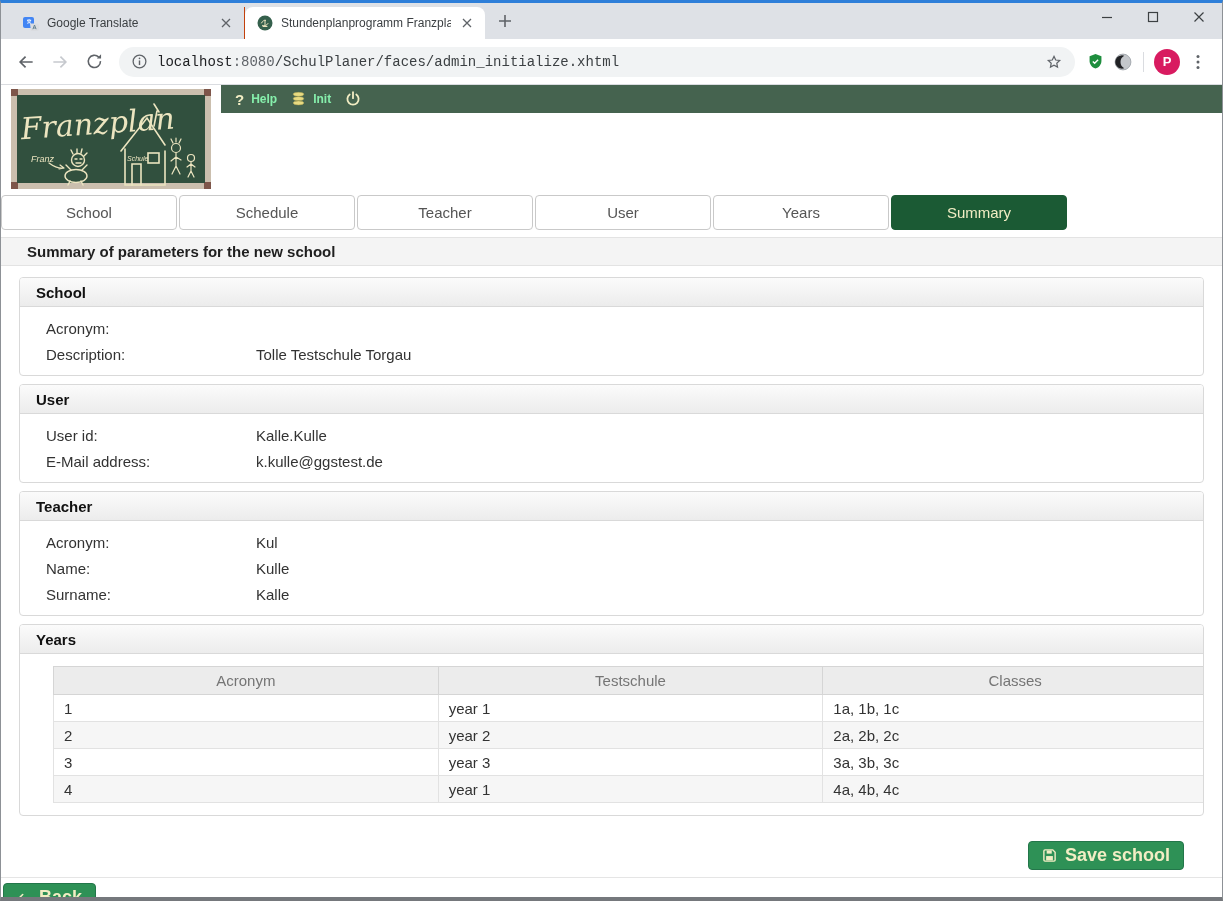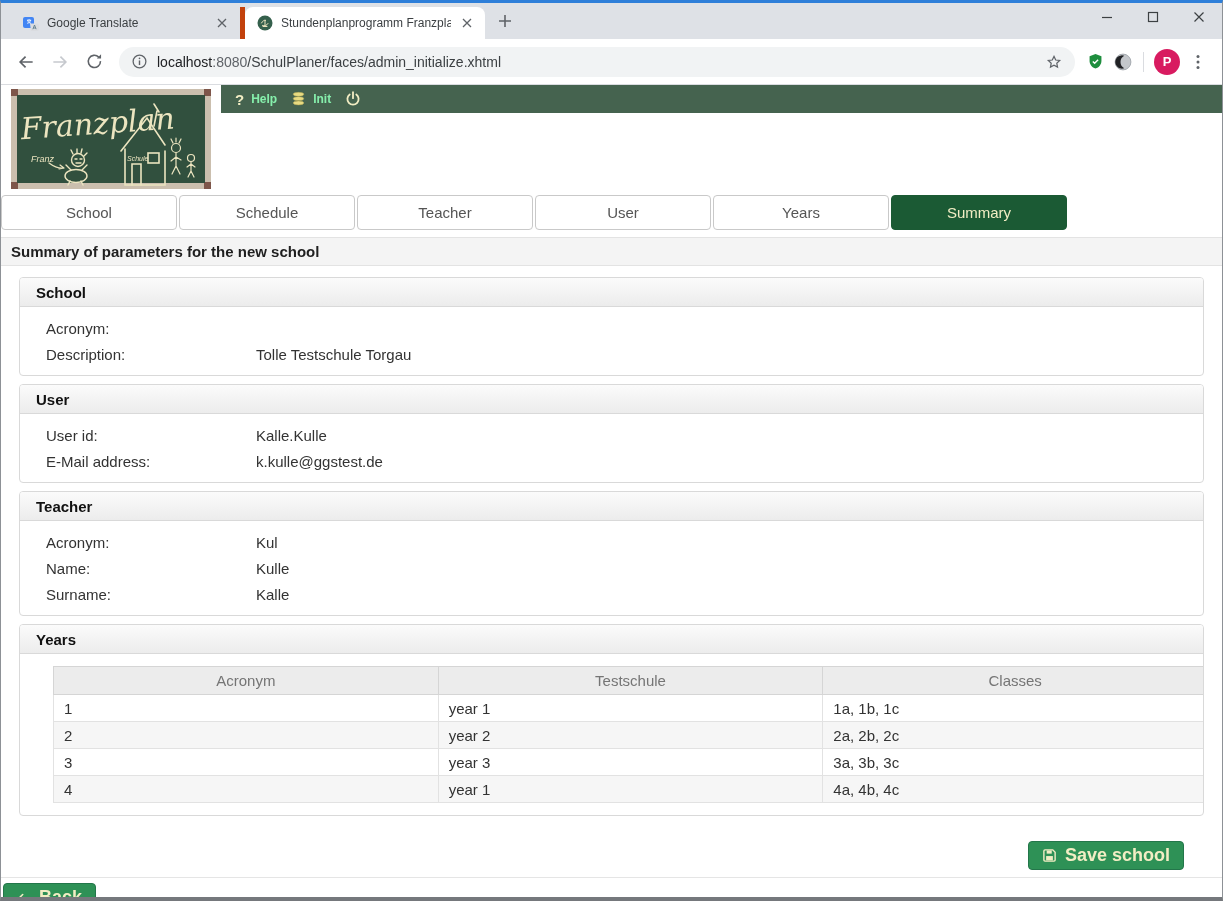--- a/index.html
+++ b/index.html
@@ -6,33 +6,33 @@
   html,body { margin:0; padding:0; width:1223px; height:901px; }
   body { font-family:"Liberation Sans", sans-serif; background:#fff; }
 
   .window { width:1223px; height:901px; display:flex; flex-direction:column; overflow:hidden;
             border-top:3px solid #2e7fd9; border-left:1px solid #8d9196; border-right:1px solid #8d9196;
             border-bottom:4px solid #75787c; background:#fff; }
 
   
   .tabstrip { height:36px; background:#dee1e6; display:flex; align-items:flex-end; padding-left:10px; position:relative; flex:none; }
   .tab { height:32px; display:flex; align-items:center; gap:8px; padding:0 10px 0 12px; font-size:12px; color:#3c4043; cursor:pointer; }
-  .tab.inactive { width:234px; border-right:5px solid #c2410c; }
+  .tab.inactive { width:234px; border-right:1px solid #c2410c; }
   .tab.active { width:240px; background:#fff; border-radius:8px 8px 0 0; }
   .tab-title { flex:1; white-space:nowrap; overflow:hidden; text-overflow:clip; }
   .tab-close { flex:none; width:16px; height:16px; border-radius:50%; display:flex; align-items:center; justify-content:center; cursor:pointer; }
   .favicon { width:16px; height:16px; flex:none; }
   .newtab { width:28px; height:28px; margin:0 0 4px 6px; display:flex; align-items:center; justify-content:center; border-radius:50%; cursor:pointer; }
   .win-controls { position:absolute; right:0; top:-3px; height:33px; display:flex; }
   .win-btn { width:46px; height:33px; display:flex; align-items:center; justify-content:center; cursor:pointer; }
 
   
   .toolbar { height:46px; background:#fff; display:flex; align-items:center; padding:0 10px; flex:none; border-bottom:1px solid #dadce0; }
   .nav-btn { width:30px; height:30px; display:flex; align-items:center; justify-content:center; border-radius:50%; cursor:pointer; flex:none; margin-right:4px; }
-  .omnibox { flex:1; height:30px; background:#f1f3f4; border-radius:15px; display:flex; align-items:center; padding:0 12px; margin:0 6px; min-width:0; }
+  .omnibox { flex:1; height:30px; background:#f1f3f4; border-radius:15px; display:flex; align-items:center; padding:0 12px; margin:0 6px; min-width:0;font-family:Liberation Mono, monospace; }
   .omni-url { flex:1; font-size:14px; color:#202124; white-space:nowrap; overflow:hidden; margin-left:9px; }
   .omni-url .dim { color:#5f6368; }
   .omni-url .path { color:#3c4043; }
   .ext-btn { width:28px; height:28px; display:flex; align-items:center; justify-content:center; cursor:pointer; flex:none; }
   .tb-sep { width:1px; height:20px; background:#dadce0; margin:0 6px; flex:none; }
   .avatar { width:26px; height:26px; border-radius:50%; background:#d81b60; color:#fff; font-size:13px; font-weight:bold;
             display:flex; align-items:center; justify-content:center; cursor:pointer; flex:none; margin:0 4px; }
 
   
   .page { flex:1; background:#fff; position:relative; overflow:hidden; display:flex; flex-direction:column; }
@@ -42,21 +42,21 @@
   .qmark::before { content:"?"; color:#f2edc4; font-weight:bold; font-size:15px; }
   .menu-icon-btn { display:flex; align-items:center; cursor:pointer; }
   .logo { position:absolute; left:10px; top:4px; width:200px; height:100px; cursor:default; }
 
   .nav-tabs { display:flex; gap:2px; margin-top:6px; height:35px; flex:none; }
   .nav-tab { width:176px; border:1px solid #c9c9c9; border-radius:4px; background:#fff; color:#555;
              font-size:15px; display:flex; align-items:center; justify-content:center; cursor:pointer; }
   .nav-tab.active { background:#1b5a34; border-color:#1b5a34; color:#f2edc4; }
 
   .page-title-bar { margin-top:7px; height:29px; background:#f4f4f4; border-top:1px solid #e3e3e3; border-bottom:1px solid #e3e3e3;
-                    display:flex; align-items:center; padding-left:10px; font-weight:bold; font-size:15px; color:#1f1f1f; flex:none; }
+                    display:flex; align-items:center; padding-left:26px; font-weight:bold; font-size:15px; color:#1f1f1f; flex:none; }
 
   .content { padding:11px 18px 0 18px; flex:none; }
   .panel { border:1px solid #d9d9d9; border-radius:4px; margin-bottom:8px; background:#fff; overflow:hidden; }
   .panel-header { height:29px; background:linear-gradient(#fbfbfb,#ececec); border-bottom:1px solid #d9d9d9;
                   display:flex; align-items:center; padding-left:16px; font-weight:bold; font-size:15px; color:#111; }
   .panel-body { padding:8px 16px; }
   .info-row { display:flex; align-items:center; height:26px; font-size:15px; color:#333; }
   .info-label { width:220px; padding-left:10px; flex:none; }
   .info-value { flex:1; }
 

